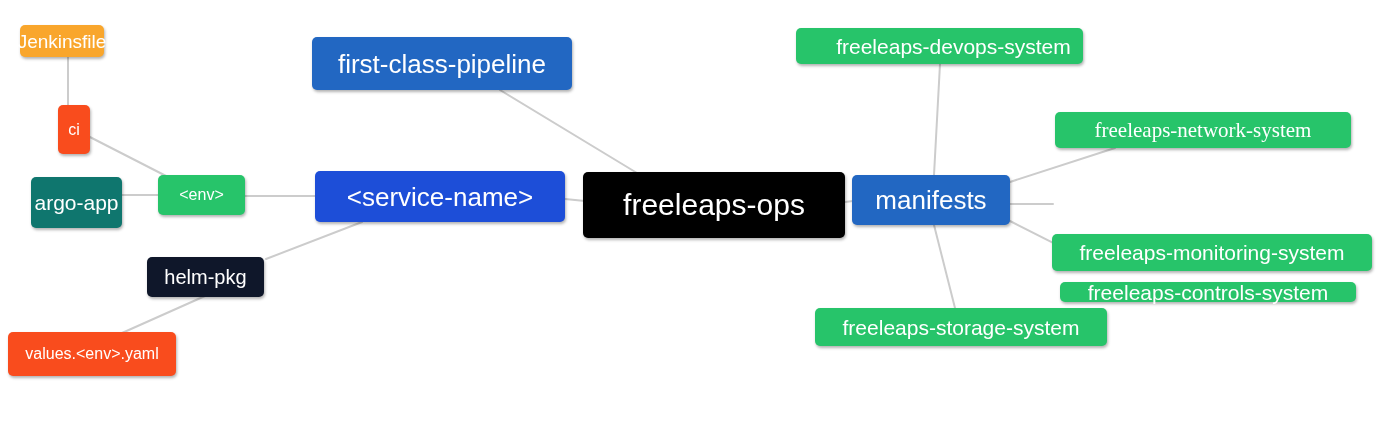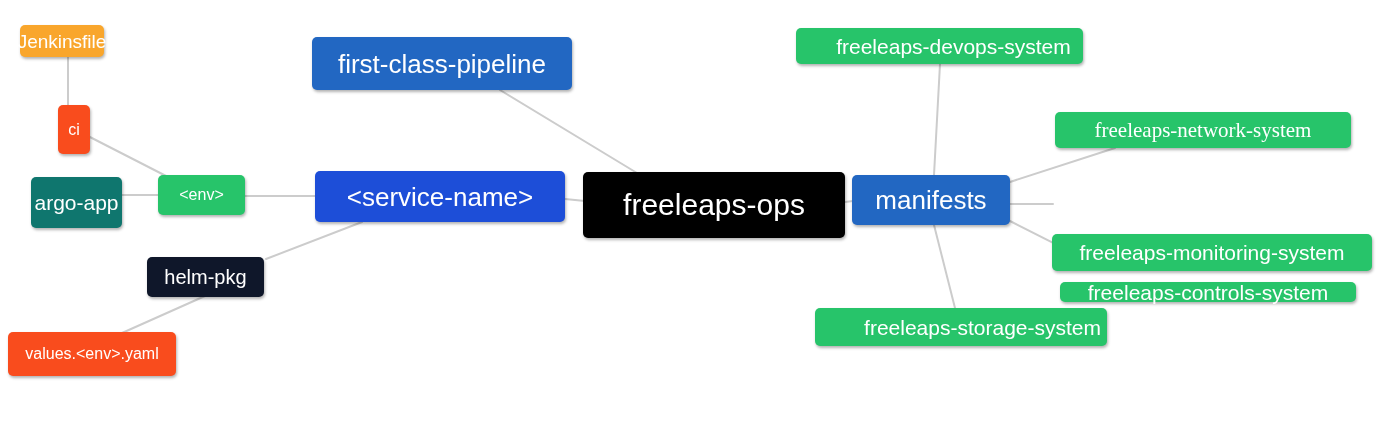--- a/index.html
+++ b/index.html
@@ -93,17 +93,17 @@
       </div>
       <div class="node" style="left: 1055px; top: 112px; width: 296px; height: 36px; font-size: 21px; background: rgb(39, 196, 106); color: rgb(255, 255, 255); font-family: Liberation Serif, serif;">
         <span>freeleaps-network-system</span>
       </div>
       <div class="node" style="left: 1052px; top: 186px; width: 320px; height: 37px; font-size: 21px; background: rgb(39, 196, 106); color: rgb(255, 255, 255); margin-top: 48px;">
         <span>freeleaps-monitoring-system</span>
       </div>
       <div class="node" style="left: 1060px; top: 258px; width: 296px; height: 20px; font-size: 21px; background: rgb(39, 196, 106); color: rgb(255, 255, 255); margin-top: 24px;">
         <span>freeleaps-controls-system</span>
       </div>
-      <div class="node" style="left: 815px; top: 308px; width: 292px; height: 38px; font-size: 21px; background: rgb(39, 196, 106); color: rgb(255, 255, 255); justify-content: flex-end;">
+      <div class="node" style="left: 815px; top: 308px; width: 292px; height: 38px; font-size: 21px; background: rgb(39, 196, 106); color: rgb(255, 255, 255);">
         <span>freeleaps-storage-system</span>
       </div>
     </div>
 </div>
 
 </body></html>

